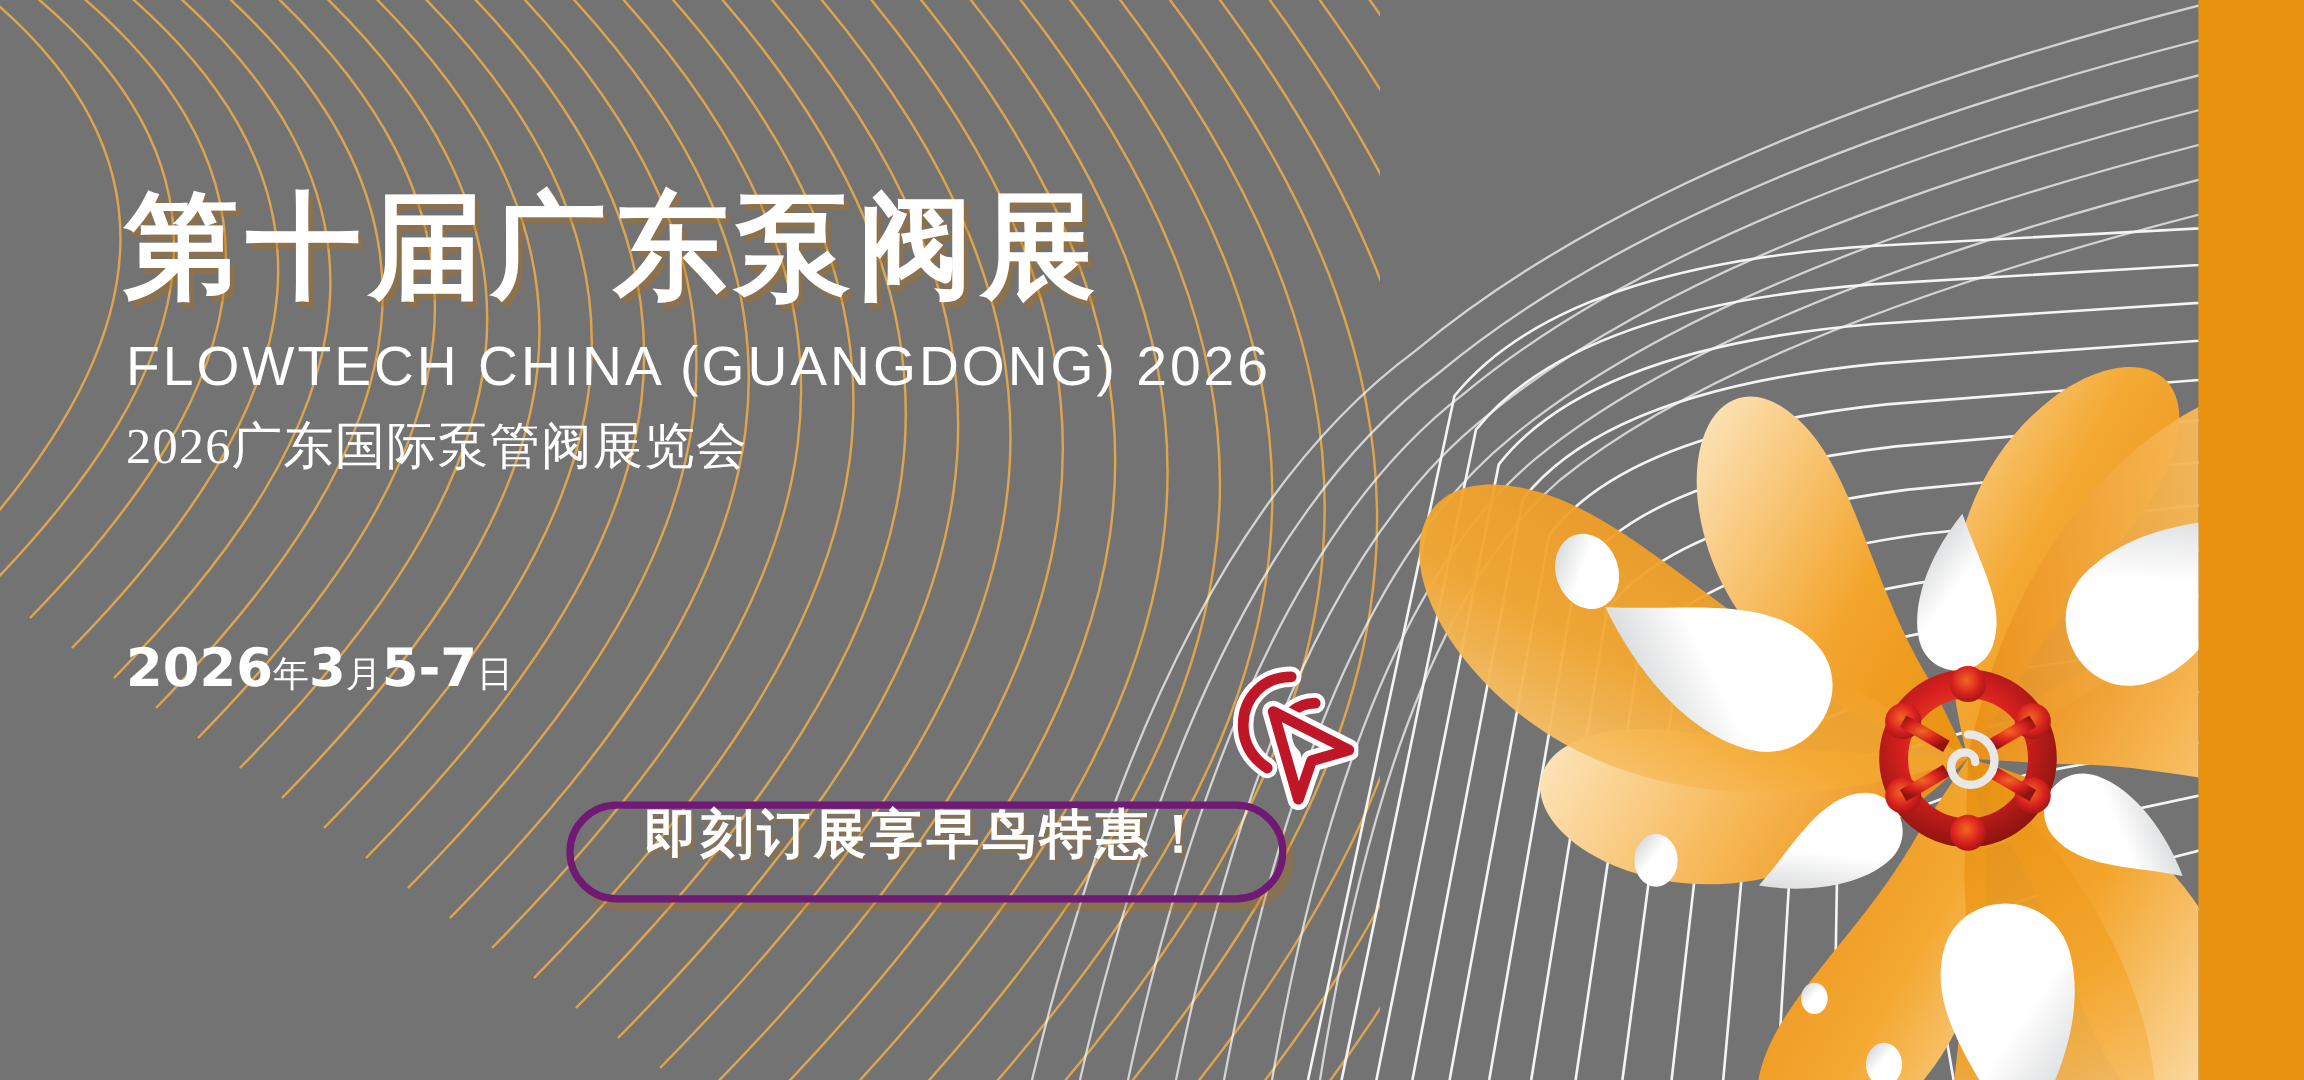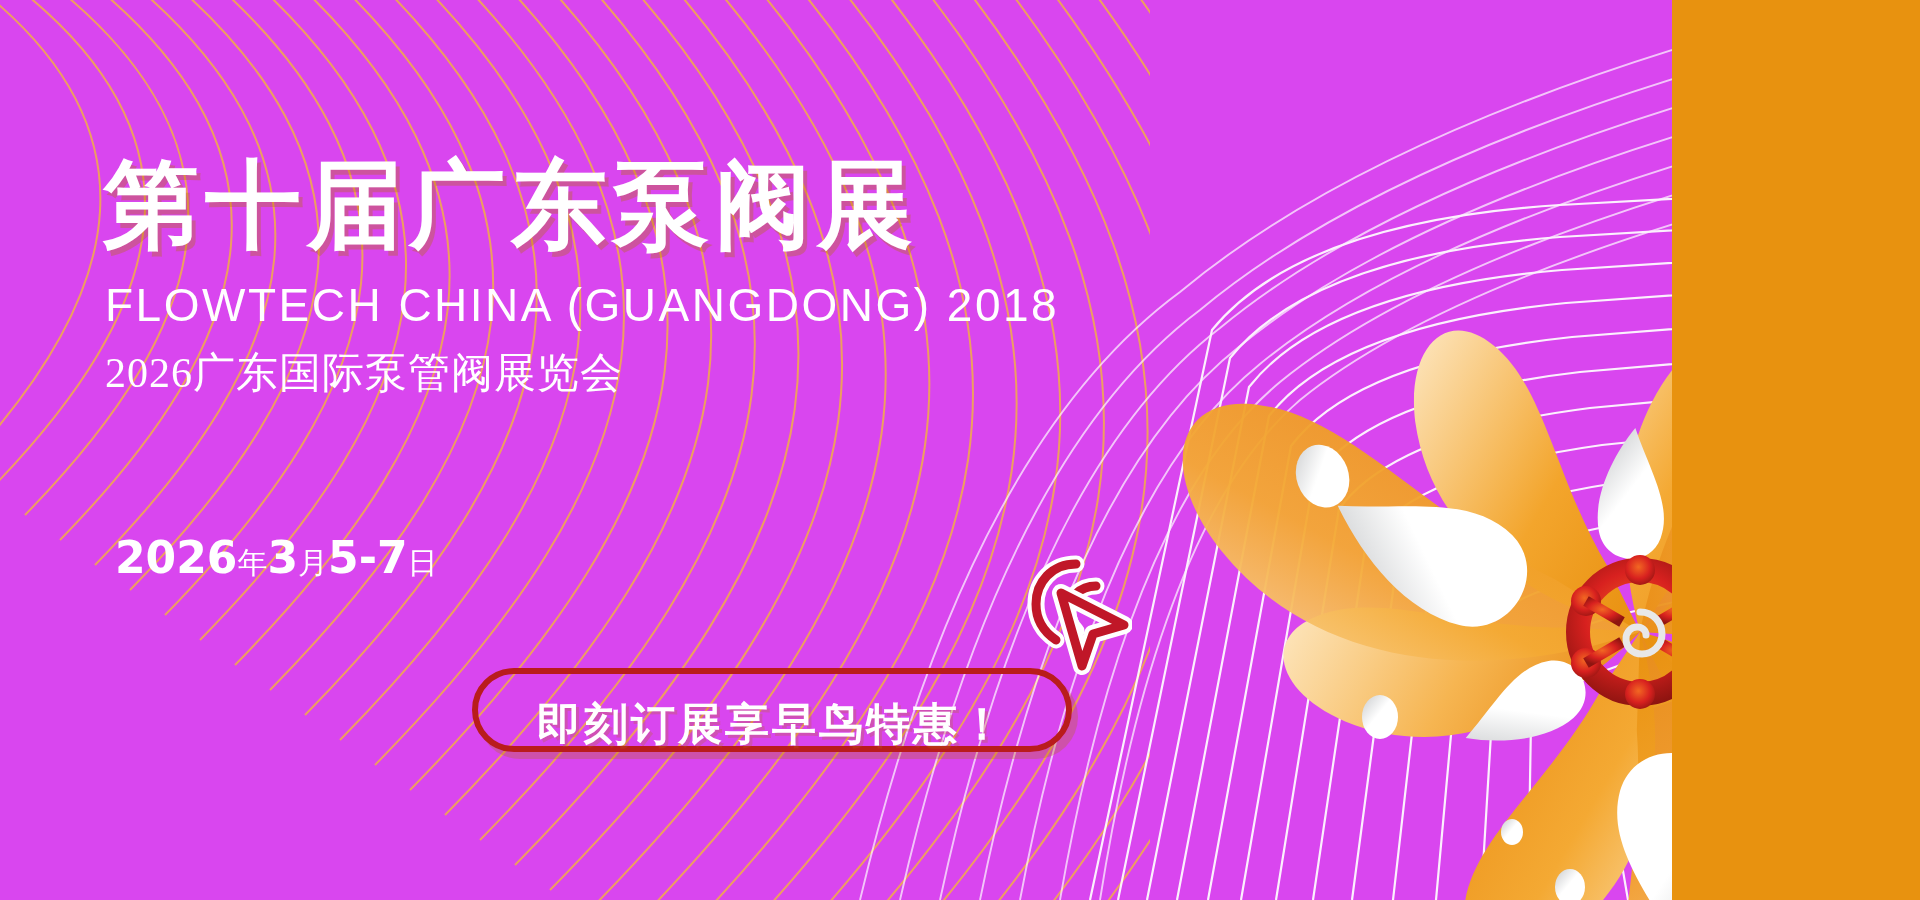--- a/index.html
+++ b/index.html
@@ -2,22 +2,22 @@
 <html><head>
 <meta charset="utf-8">
 <style>
   html,body{margin:0;padding:0;}
   body{
     width:1920px;height:900px;overflow:hidden;
     font-family:"Liberation Sans","DejaVu Sans",sans-serif;
     background:#E8920F;
   }
   #banner{
-    position:relative;width:1672px;height:900px;overflow:hidden;
-    background:#d946ef;
+    position:relative;width:1832px;height:900px;overflow:hidden;
+    background:#737373;
   }
   .layer{position:absolute;top:0;left:0;width:1920px;height:900px;}
   .svg-layer{pointer-events:none;}
 
   
   #content{
     position:absolute;left:0;top:0;width:1200px;height:900px;z-index:40;
   }
   #title-main{
     position:absolute;left:103px;top:157px;
@@ -36,37 +36,36 @@
   #title-cn-sub{
     position:absolute;left:105px;top:352px;
     font-size:42px;line-height:1;color:#ffffff;font-weight:400;
     letter-spacing:1px;white-space:nowrap;
     font-family:Liberation Serif, serif;
   }
   #date-line{
     position:absolute;left:105px;top:536px;
     color:#ffffff;white-space:nowrap;line-height:1;
     font-family:"DejaVu Sans","Liberation Sans",sans-serif;
-    margin-left:10px;
   }
   #date-line .big{font-size:44px;font-weight:800;letter-spacing:0px;}
   #date-line .sm{font-size:30px;font-weight:500;}
   #venue-line{
     position:absolute;left:105px;top:600px;
     font-size:33px;line-height:1;color:#ffffff;font-weight:400;
     letter-spacing:1px;white-space:nowrap;
     font-family:"DejaVu Sans","Liberation Sans",sans-serif;
   }
 
   
   #cta-button{
     position:absolute;left:472px;top:668px;width:600px;height:84px;
-    border:6px solid #b91c1c;border-radius:44px;
+    border:6px solid #701a75;border-radius:44px;
     box-sizing:border-box;background:transparent;
-    display:flex;align-items:flex-end;justify-content:center;
+    display:flex;align-items:flex-start;justify-content:center;
     box-shadow:6px 7px 0 rgba(183,110,9,.30);
     z-index:45;cursor:pointer;
   }
   #cta-label{
     font-size:44px;font-weight:800;color:#ffffff;letter-spacing:3px;
     white-space:nowrap;line-height:1;
     font-family:"DejaVu Sans","Liberation Sans",sans-serif;
     text-shadow:3px 3px 0 rgba(183,110,9,.25);
   }
   #cursor-icon{
@@ -224,21 +223,21 @@
         </g>
         <path d="M0,-20 C 14,-20 22,-9 22,2 C 22,14 12,22 2,22 C -8,22 -14,15 -14,7 C -14,0 -9,-5 -3,-5 C 2,-5 6,-2 6,3" fill="none" stroke="#E8E8E8" stroke-width="7" stroke-linecap="round"></path>
       </g>
     </g>
   </svg>
 
   <div id="content">
 
     <div id="title-main">第十届广东泵阀展</div>
 
-    <div id="title-en">FLOWTECH CHINA (GUANGDONG) 2018</div>
+    <div id="title-en">FLOWTECH CHINA (GUANGDONG) 2026</div>
 
     <div id="title-cn-sub">2026广东国际泵管阀展览会</div>
 
     <div id="date-line">
       <span class="big">2026</span><span class="sm">年</span><span class="big">3</span><span class="sm">月</span><span class="big">5-7</span><span class="sm">日</span>
     </div>
 
   </div>
 
   <div id="cta-button">

